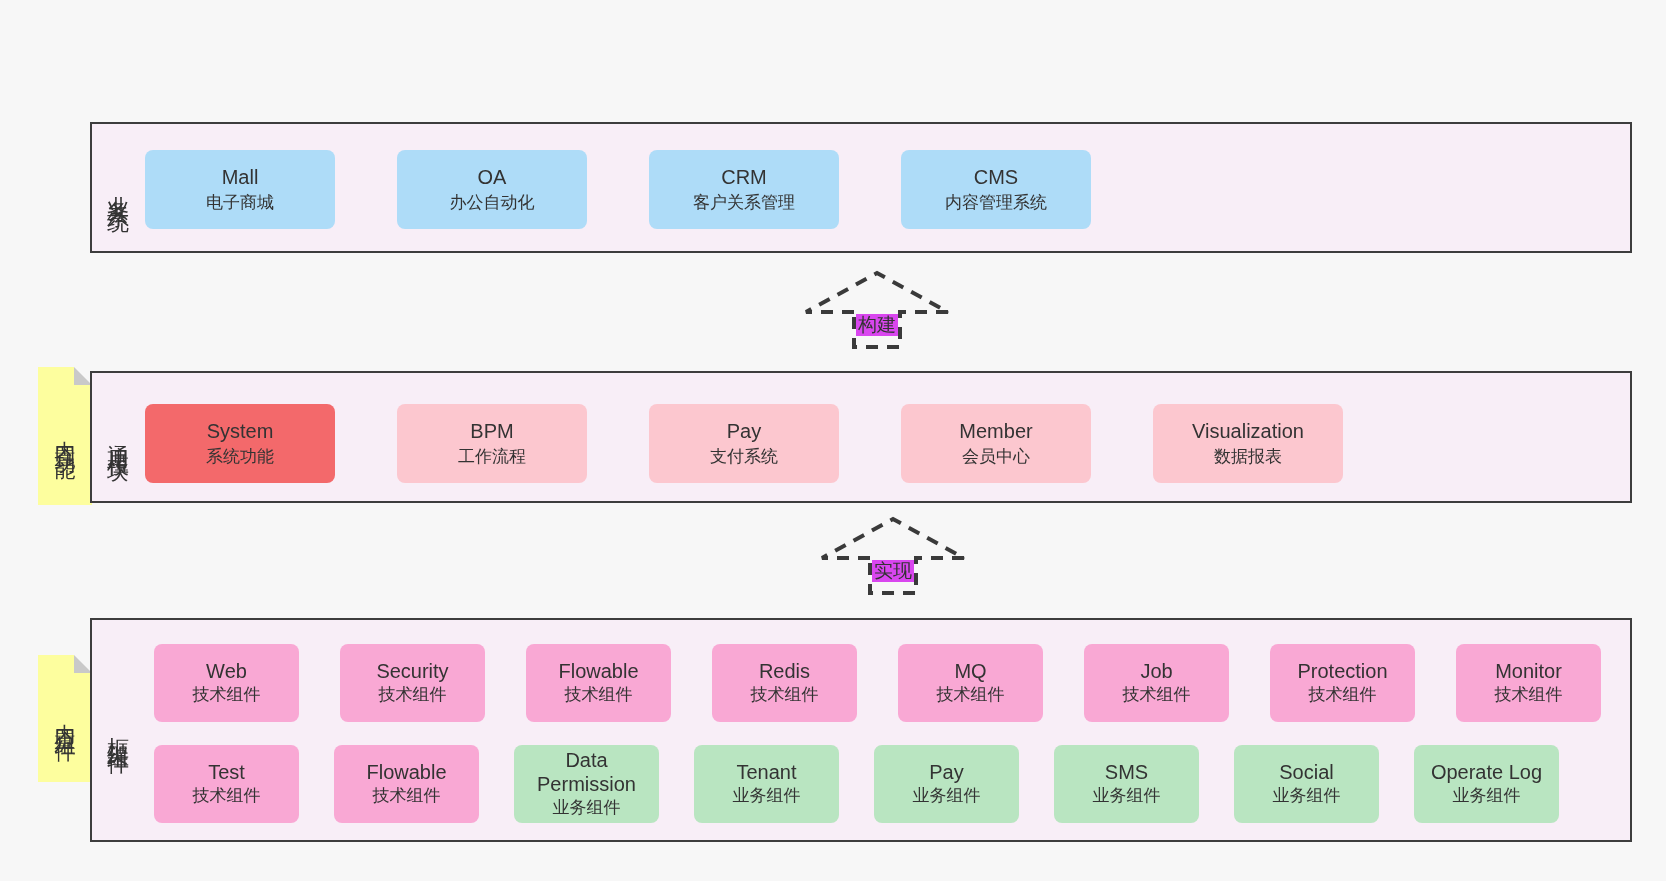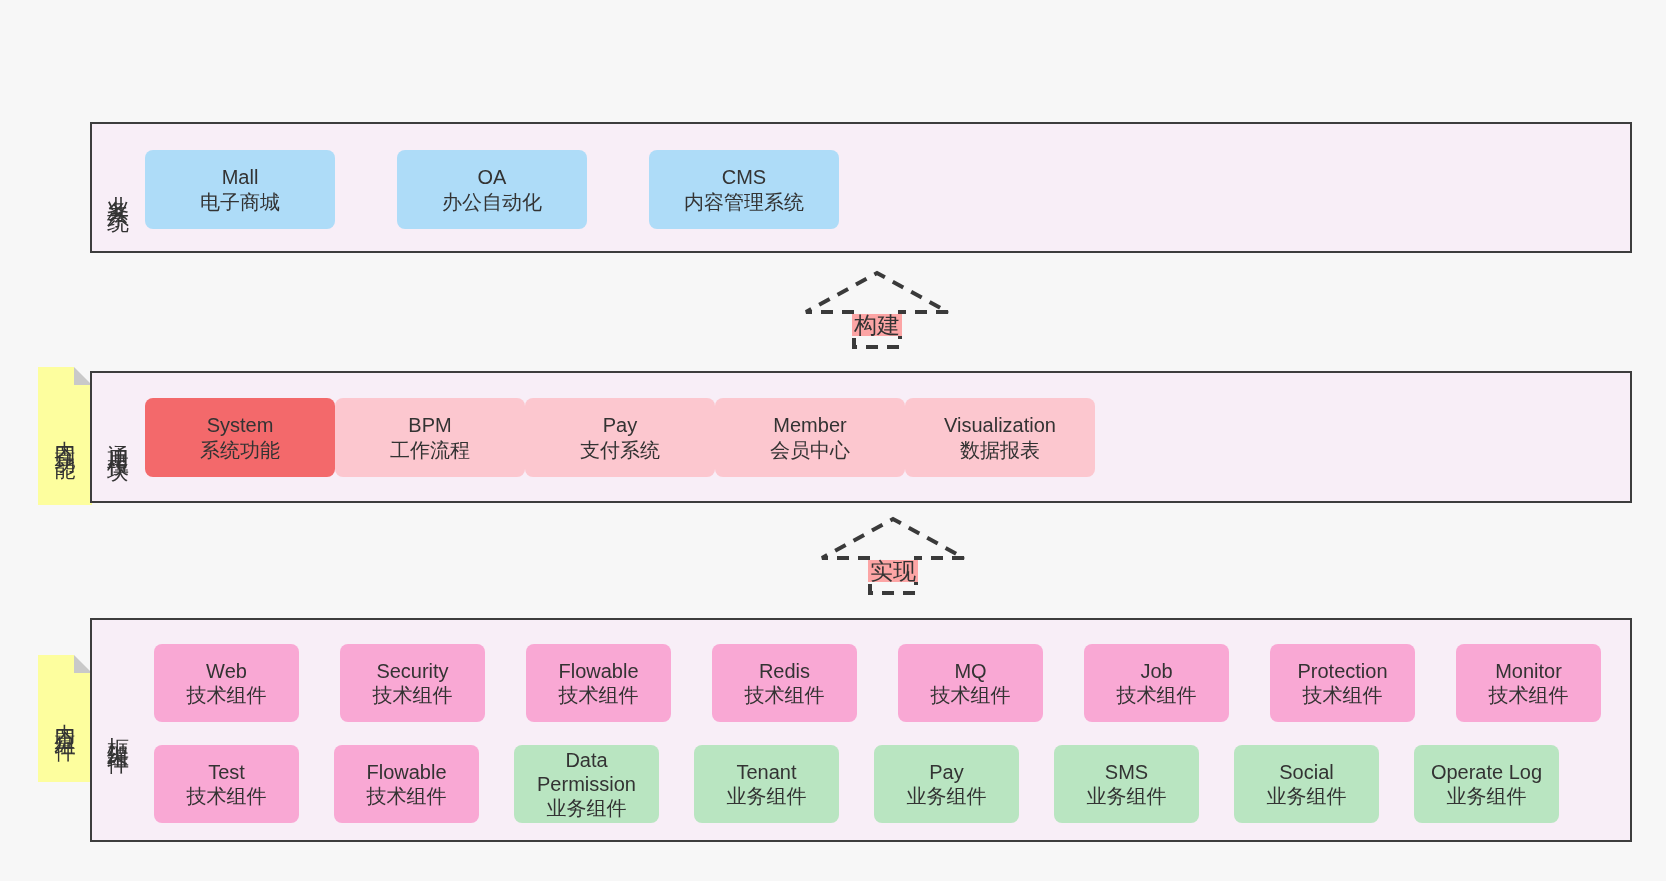--- a/index.html
+++ b/index.html
@@ -12,28 +12,28 @@
   #panel-business{top:122px;height:131px}
   #panel-modules{top:371px;height:132px}
   #panel-components{top:618px;height:224px}
 
   .vlabel{position:absolute;left:11px;top:50%;transform:translateY(-50%);
           writing-mode:vertical-rl;text-orientation:upright;
           font-size:22px;letter-spacing:5px;color:#333}
 
   .row{position:absolute;display:flex}
   .row-business{left:53px;top:26px;gap:62px}
-  .row-modules{left:53px;top:25px;}
+  .row-modules{left:53px;top:31px;gap:62px}
   .row-comp1{left:62px;top:24px;gap:41px}
   .row-comp2{left:62px;top:125px;gap:35px}
 
   .box{width:190px;height:79px;border-radius:8px;display:flex;flex-direction:column;
        align-items:center;justify-content:center;text-align:center;padding:2px}
   .box .bt{font-size:20px;line-height:25px}
-  .box .bs{font-size:20px;line-height:25px}
+  .box .bs{font-size:17px;line-height:25px}
   .small{width:145px;height:78px}
   .small .bt,.small .bs{line-height:24px}
 
   .blue{background:#aedcf8}
   .red{background:#f3696b}
   .pink{background:#fcc7cf}
   .green{background:#f9a8d4}
   .lightgreen{background:#b9e5c1}
 
   .sticky{position:absolute;left:38px;width:54px;background:#fdfe9e;z-index:0}
@@ -43,21 +43,21 @@
         border-bottom:18px solid #c9c9c9;border-right:18px solid #f7f7f7}
   .stext{position:absolute;left:50%;top:50%;transform:translate(-50%,-50%);
          writing-mode:vertical-rl;text-orientation:upright;
          font-size:21px;letter-spacing:6px;color:#333}
 
   .arrow{position:absolute;width:150px;height:84px;z-index:0}
   #arrow-build{left:802px;top:268px}
   #arrow-implement{left:818px;top:514px}
   .arrow svg{position:absolute;left:0;top:0}
   .albl{position:absolute;left:50%;top:46px;transform:translateX(-50%);
-        background:#fca5a5;padding:0 2px;font-size:23px;line-height:22px;
+        background:#d946ef;padding:0 2px;font-size:19px;line-height:22px;
         white-space:nowrap;color:#333}
 </style>
 </head>
 <body>
 
 <div class="sticky" id="sticky-modules">
   <span class="fold"></span>
   <span class="stext">内置功能</span>
 </div>
 <div class="sticky" id="sticky-components">
@@ -81,20 +81,24 @@
 <div class="panel" id="panel-business">
   <div class="vlabel">业务系统</div>
   <div class="row row-business">
     <div class="box blue">
       <div class="bt">Mall</div>
       <div class="bs">电子商城</div>
     </div>
     <div class="box blue">
       <div class="bt">OA</div>
       <div class="bs">办公自动化</div>
+    </div>
+    <div class="box blue">
+      <div class="bt">CRM</div>
+      <div class="bs">客户关系管理</div>
     </div>
     <div class="box blue">
       <div class="bt">CMS</div>
       <div class="bs">内容管理系统</div>
     </div>
   </div>
 </div>
 
 <div class="panel" id="panel-modules">
   <div class="vlabel">通用模块</div>

